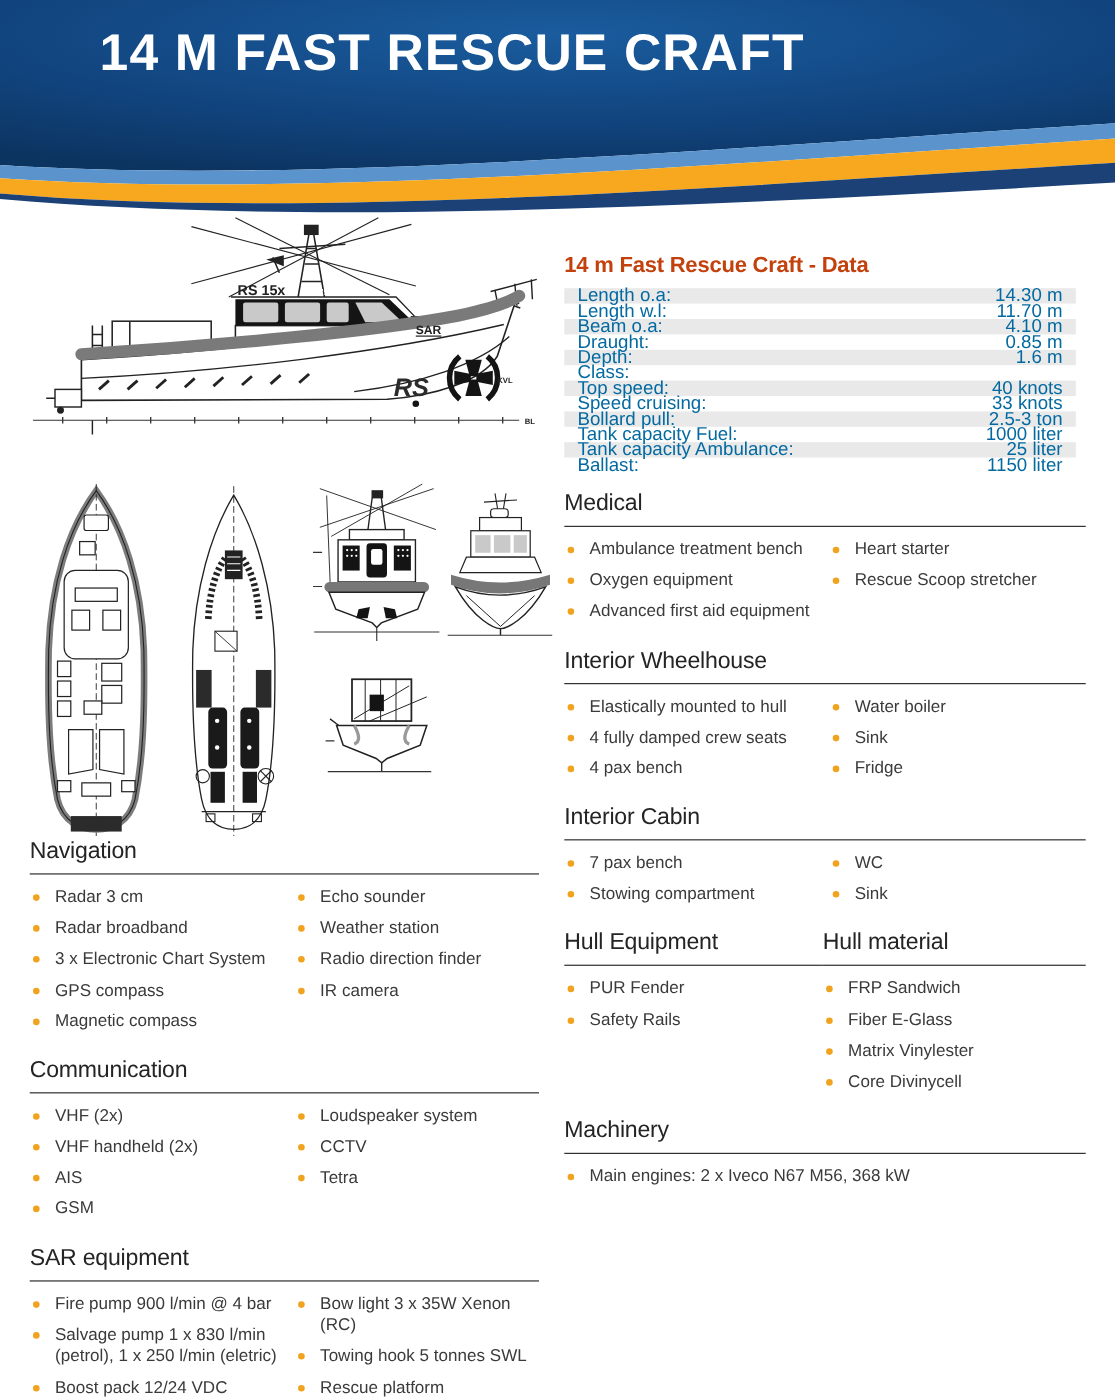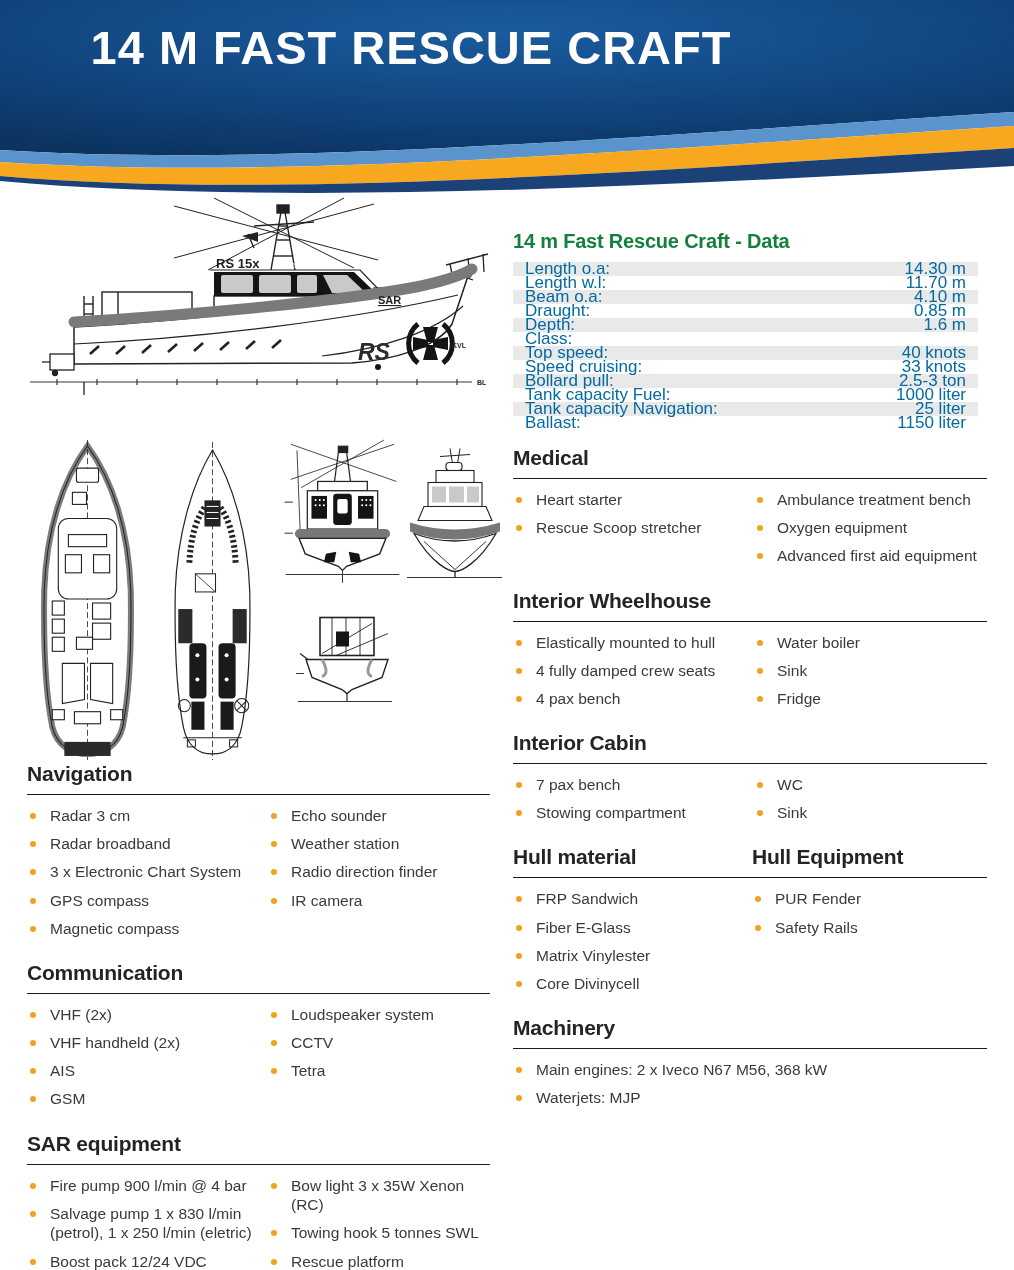--- a/index.html
+++ b/index.html
@@ -22,30 +22,30 @@
   #plan-deck   { left:30px;  top:250px; }
   #plan-below  { left:155px; top:250px; }
   #stern-view  { left:280px; top:248px; }
   #bow-view    { left:402px; top:252px; }
   #section-view{ left:292px; top:422px; }
   .dline { stroke:#222; fill:none; stroke-width:1.2; }
   
   .left-col  { position:absolute; left:27px;  top:762px; width:463px; }
   .right-col { position:absolute; left:513px; top:230px; width:474px; }
   
-  .spec-title { font-size:20px; font-weight:bold; color:#15803d; margin-bottom:9px; letter-spacing:-0.2px; }
+  .spec-title { font-size:20px; font-weight:bold; color:#c2410c; margin-bottom:9px; letter-spacing:-0.2px; }
   .spec-table { width:465px; }
   .spec-row { display:flex; justify-content:space-between; align-items:center; height:14px; padding:0 12px; font-size:17px; color:#0369a1; }
   .spec-row:nth-child(odd) { background:#e9e9e9; }
   .spec-label { white-space:nowrap; }
   .spec-value { white-space:nowrap; text-align:right; }
   
   .section { margin-bottom:14px; }
   .section h2 {
-    font-size:21px; font-weight:bold; color:#242424; letter-spacing:-0.2px;
+    font-size:21px; font-weight:normal; color:#242424; letter-spacing:-0.2px;
     padding-bottom:8px; border-bottom:1.6px solid #1c1c1c; margin-bottom:11px;
   }
   .cols { display:flex; }
   .cols ul:first-child { width:241px; flex:none; }
   .cols ul:last-child  { flex:1; }
   ul { list-style:none; }
   li { position:relative; padding-left:23px; font-size:15.5px; line-height:1.27; color:#3a3a3a; margin-bottom:8.5px; }
   .bullet { position:absolute; left:3px; top:7px; width:6px; height:6px; border-radius:50%; background:#f0a31e; }
   .two-sections { display:flex; }
   .two-sections .half-a { width:239px; flex:none; }
@@ -438,42 +438,42 @@
         </div>
       <div class="spec-row">
           <span class="spec-label">Bollard pull:</span>
           <span class="spec-value">2.5-3 ton</span>
         </div>
       <div class="spec-row">
           <span class="spec-label">Tank capacity Fuel:</span>
           <span class="spec-value">1000 liter</span>
         </div>
       <div class="spec-row">
-          <span class="spec-label">Tank capacity Navigation:</span>
+          <span class="spec-label">Tank capacity Ambulance:</span>
           <span class="spec-value">25 liter</span>
         </div>
       <div class="spec-row">
           <span class="spec-label">Ballast:</span>
           <span class="spec-value">1150 liter</span>
         </div>
     </div>
   </div>
 
   <div class="section">
     <h2>Medical</h2>
     <div class="cols">
-      <ul>
-        <li><span class="bullet"></span><span>Heart starter</span></li>
-        <li><span class="bullet"></span><span>Rescue Scoop stretcher</span></li>
-      </ul>
       <ul>
         <li><span class="bullet"></span><span>Ambulance treatment bench</span></li>
         <li><span class="bullet"></span><span>Oxygen equipment</span></li>
         <li><span class="bullet"></span><span>Advanced first aid equipment</span></li>
       </ul>
+      <ul>
+        <li><span class="bullet"></span><span>Heart starter</span></li>
+        <li><span class="bullet"></span><span>Rescue Scoop stretcher</span></li>
+      </ul>
     </div>
   </div>
 
   <div class="section">
     <h2>Interior Wheelhouse</h2>
     <div class="cols">
       <ul>
         <li><span class="bullet"></span><span>Elastically mounted to hull</span></li>
         <li><span class="bullet"></span><span>4 fully damped crew seats</span></li>
         <li><span class="bullet"></span><span>4 pax bench</span></li>
@@ -494,39 +494,38 @@
         <li><span class="bullet"></span><span>Stowing compartment</span></li>
       </ul>
       <ul>
         <li><span class="bullet"></span><span>WC</span></li>
         <li><span class="bullet"></span><span>Sink</span></li>
       </ul>
     </div>
   </div>
 
   <div class="two-sections">
+    <div class="section half-b">
+      <h2>Hull Equipment</h2>
+      <ul>
+        <li><span class="bullet"></span><span>PUR Fender</span></li>
+        <li><span class="bullet"></span><span>Safety Rails</span></li>
+      </ul>
+    </div>
     <div class="section half-a">
       <h2>Hull material</h2>
       <ul>
         <li><span class="bullet"></span><span>FRP Sandwich</span></li>
         <li><span class="bullet"></span><span>Fiber E-Glass</span></li>
         <li><span class="bullet"></span><span>Matrix Vinylester</span></li>
         <li><span class="bullet"></span><span>Core Divinycell</span></li>
       </ul>
     </div>
-    <div class="section half-b">
-      <h2>Hull Equipment</h2>
-      <ul>
-        <li><span class="bullet"></span><span>PUR Fender</span></li>
-        <li><span class="bullet"></span><span>Safety Rails</span></li>
-      </ul>
-    </div>
   </div>
 
   <div class="section">
     <h2>Machinery</h2>
     <ul>
       <li><span class="bullet"></span><span>Main engines: 2 x Iveco N67 M56,  368 kW</span></li>
-      <li><span class="bullet"></span><span>Waterjets: MJP</span></li>
 
     </ul>
   </div>
 </div>
 
 </body></html>

